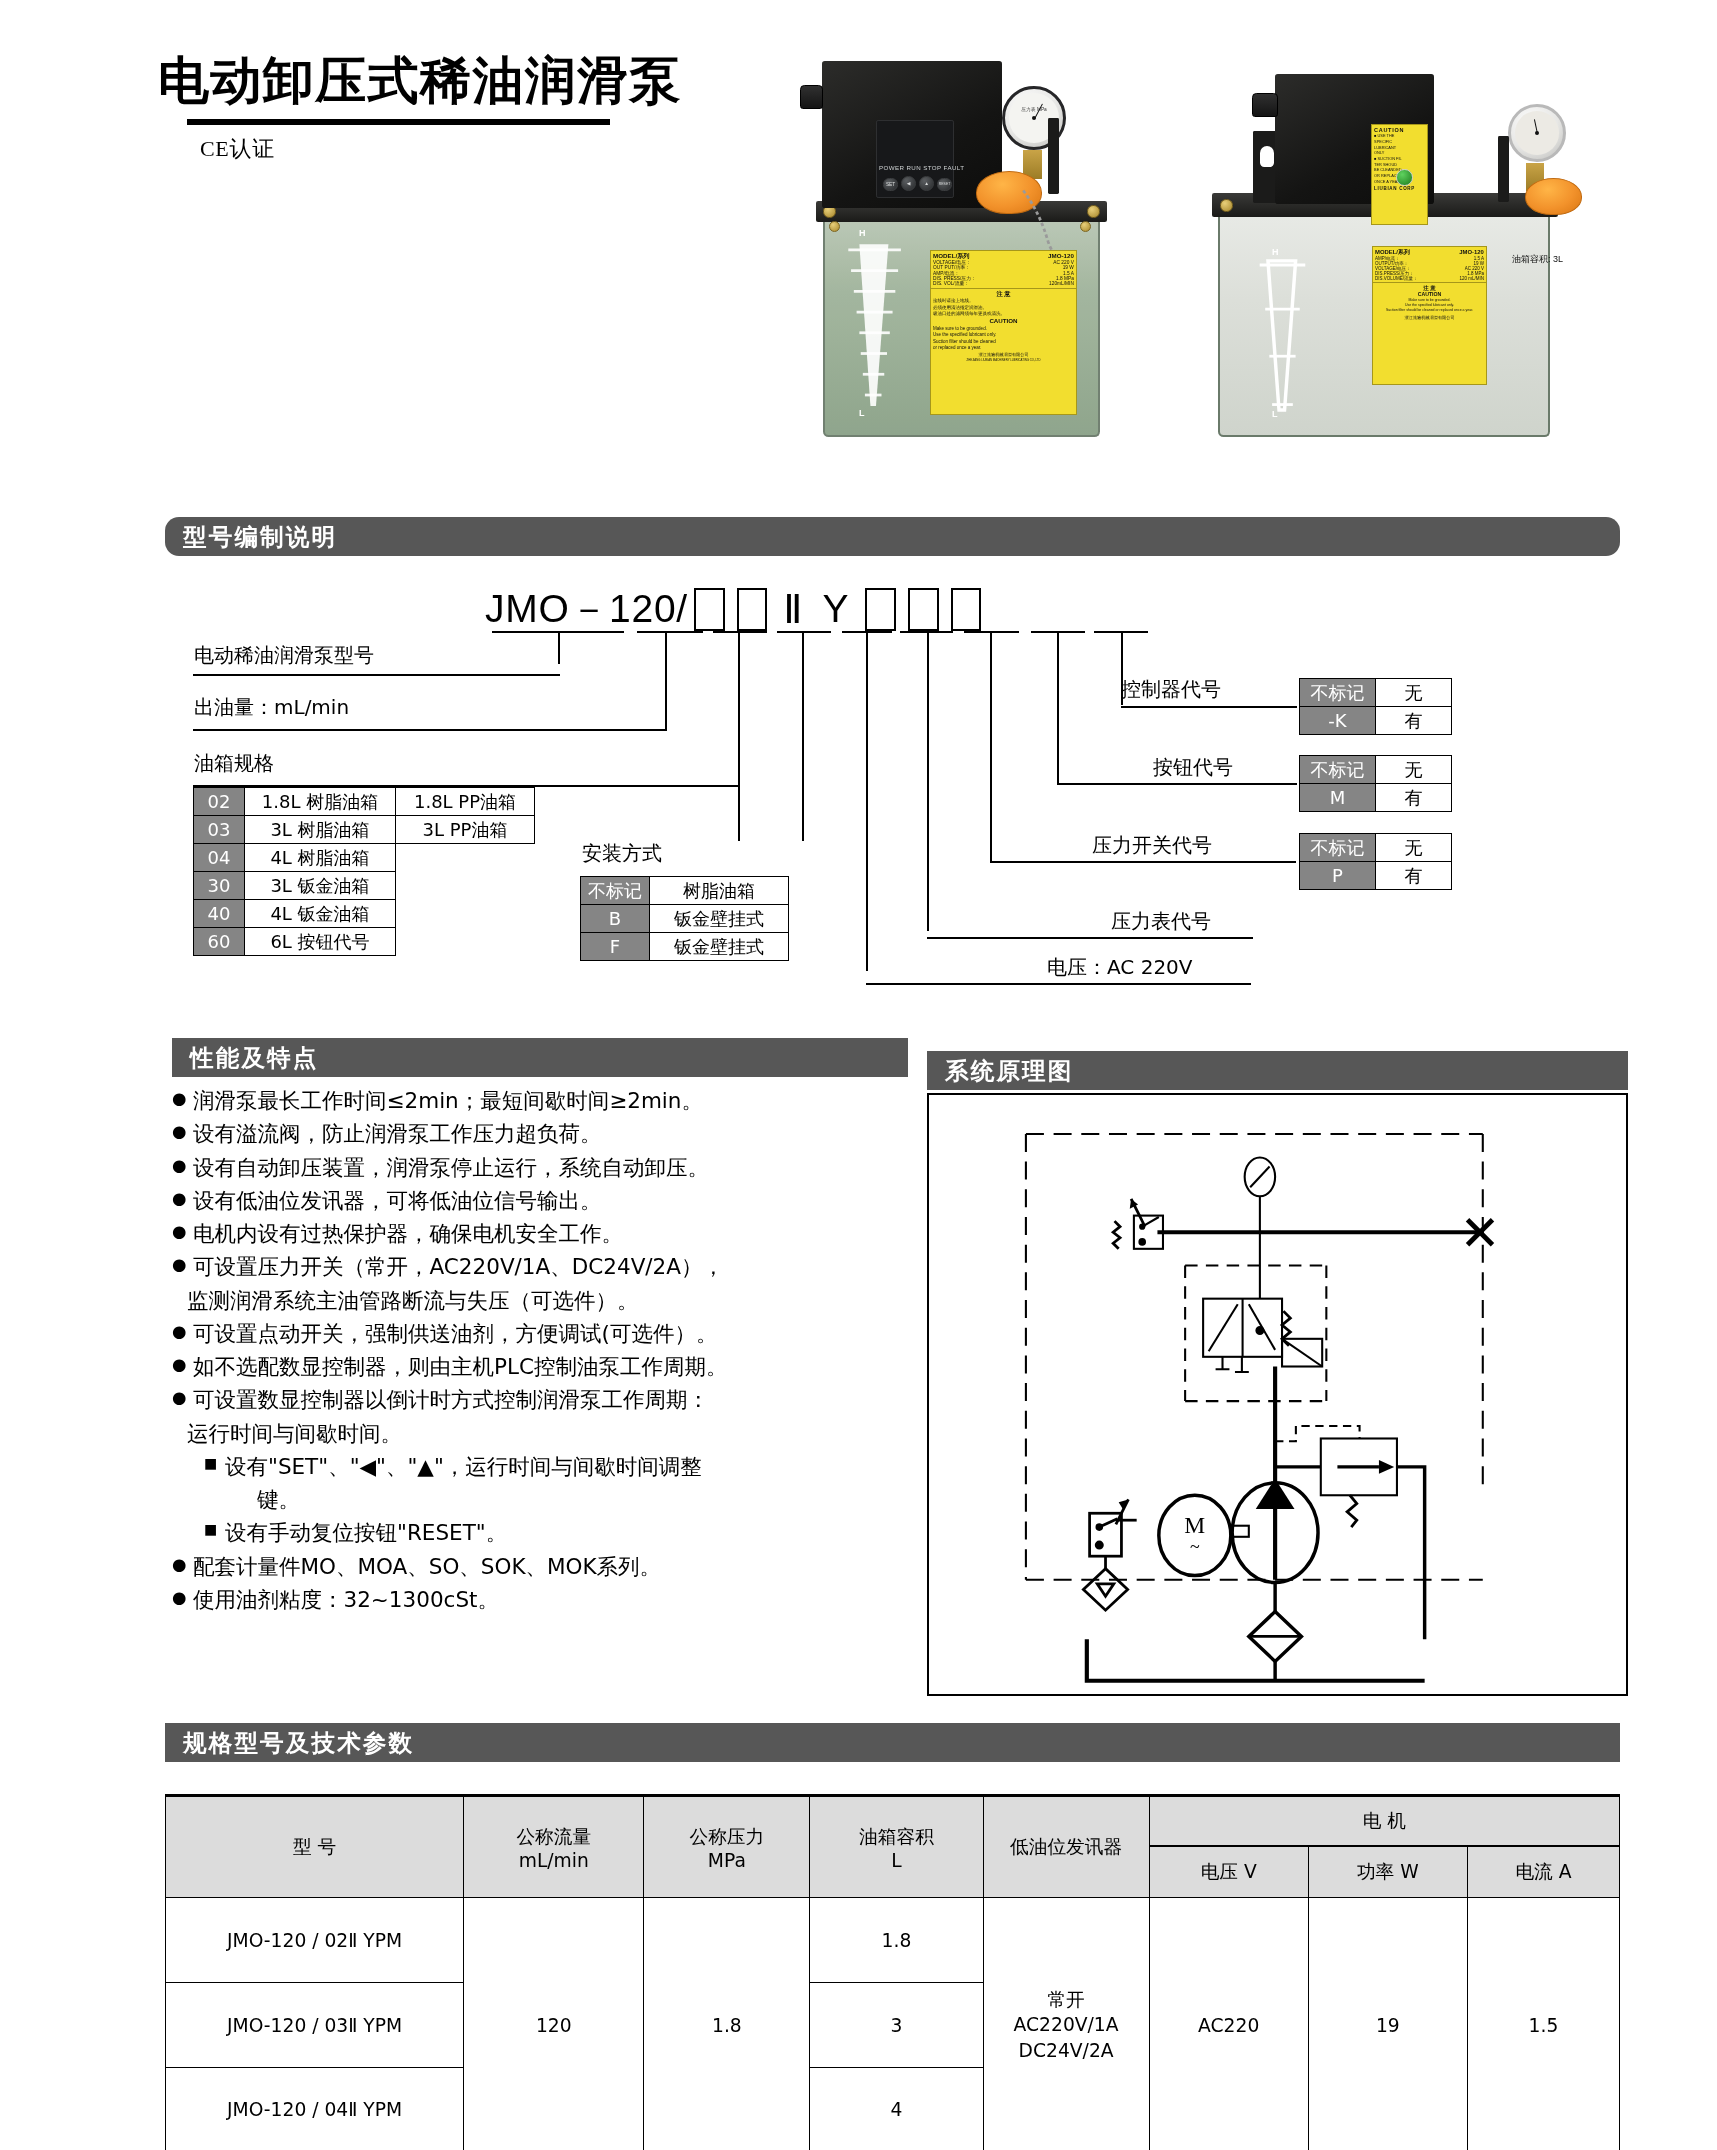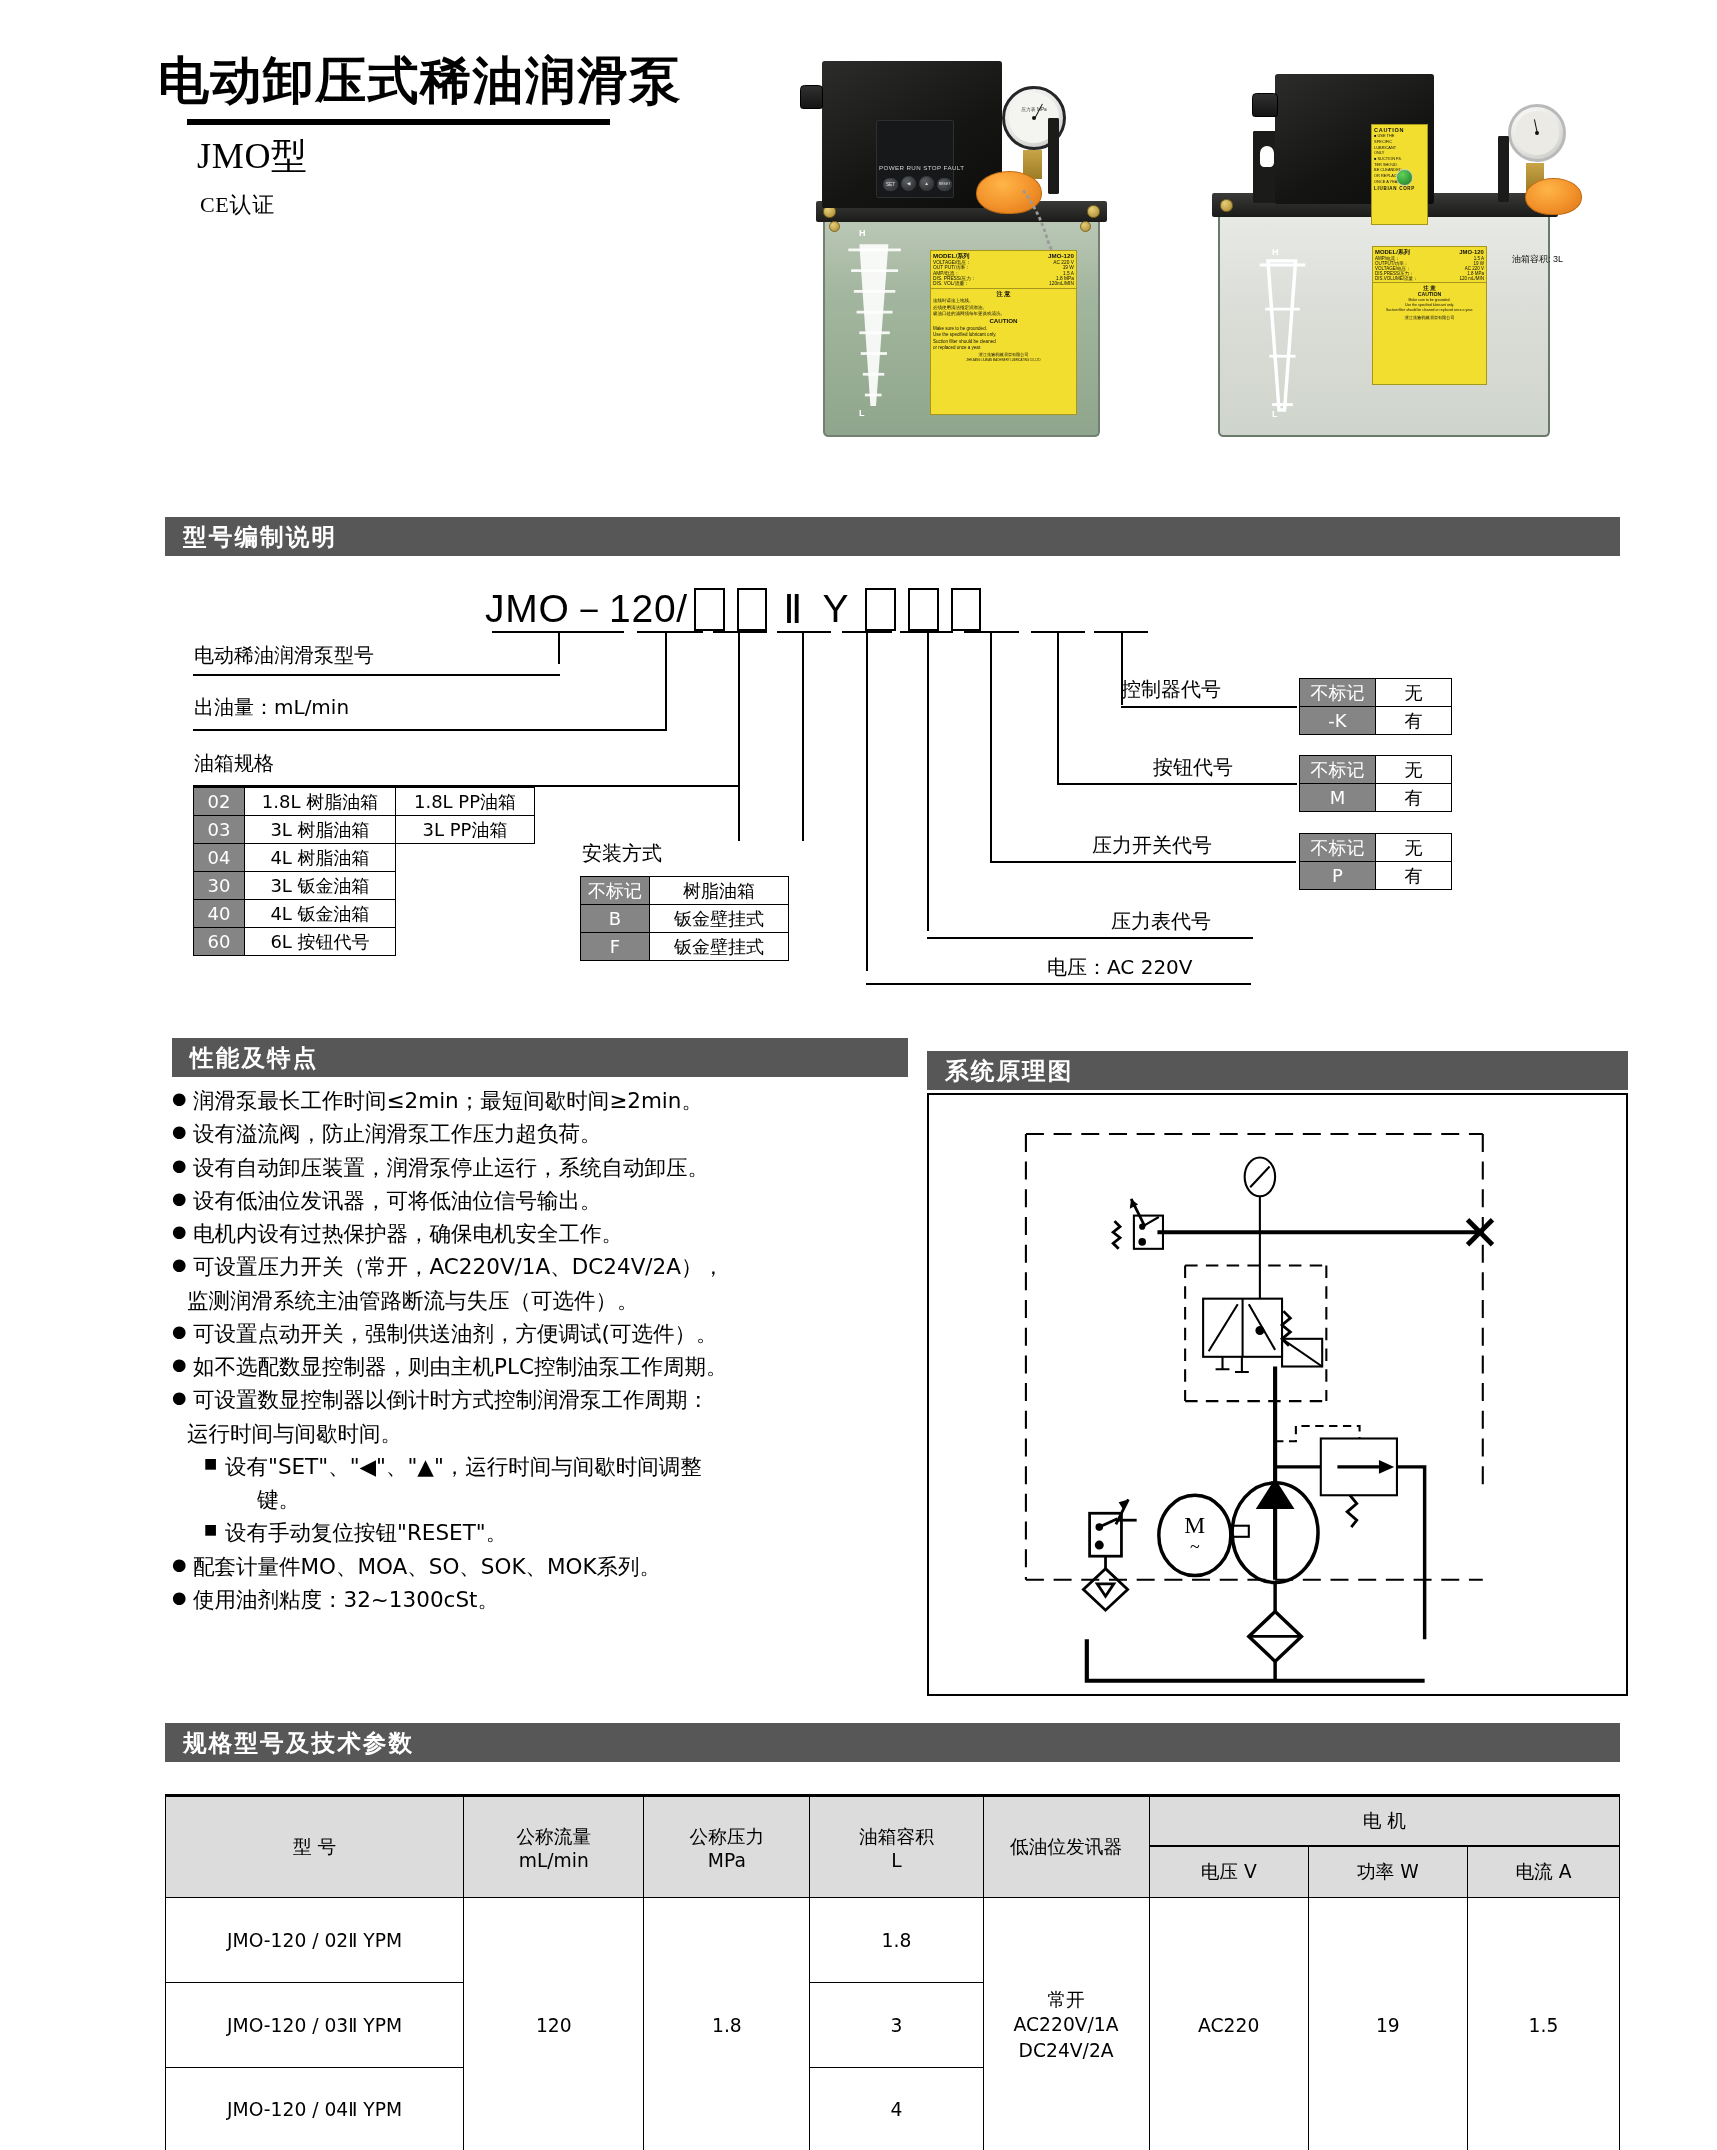--- a/index.html
+++ b/index.html
@@ -166,21 +166,20 @@
   .thick-b { border-bottom:2.8px solid #000 !important; }
 </style>
 </head>
 <body>
 
 <div id="header">
 
   <div id="title-block">
     <div class="main-title">电动卸压式稀油润滑泵</div>
     <div class="title-rule"></div>
-    <div class="sub-title">JMO型</div>
     <div class="sub-title2">CE认证</div>
   </div>
 
   <div id="photos">
 
     <div class="pump" style="left:0; top:0; width:388px; height:429px;">
 
       <div class="tank tank-dark" style="left:26px; top:173px; width:277px; height:222px;"></div>
 
       <div class="lvl-mark" style="left:62px; top:186px;">H</div>
@@ -355,21 +354,21 @@
         <div class="lbl-cn" style="text-align:center;font-size:3.5px;">Suction filter should be cleaned or replaced once a year.</div>
         <div class="lbl-cn" style="text-align:center;font-size:4.2px;margin-top:1.4px;">浙江流遍机械润滑有限公司</div>
       </div>
     </div>
 
   </div>
 </div>
 
 <div id="modelsec">
 
-  <div class="sec-bar" style="left:165px; top:4.2px; width:1455px; height:39px;">型号编制说明</div>
+  <div class="sec-bar" style="left:165px; top:4.2px; width:1455px; height:39px;border-radius:14px;">型号编制说明</div>
 
   <div id="code-string" style="top:69px;">
     <span class="code-txt">JMO－120/</span>
     <span class="code-box"></span>
     <span class="code-box"></span>
     <span class="code-txt" style="margin:0 9.7px;">Ⅱ</span>
     <span class="code-txt" style="margin:0 9.7px;">Y</span>
     <span class="code-box"></span>
     <span class="code-box"></span>
     <span class="code-box"></span>

